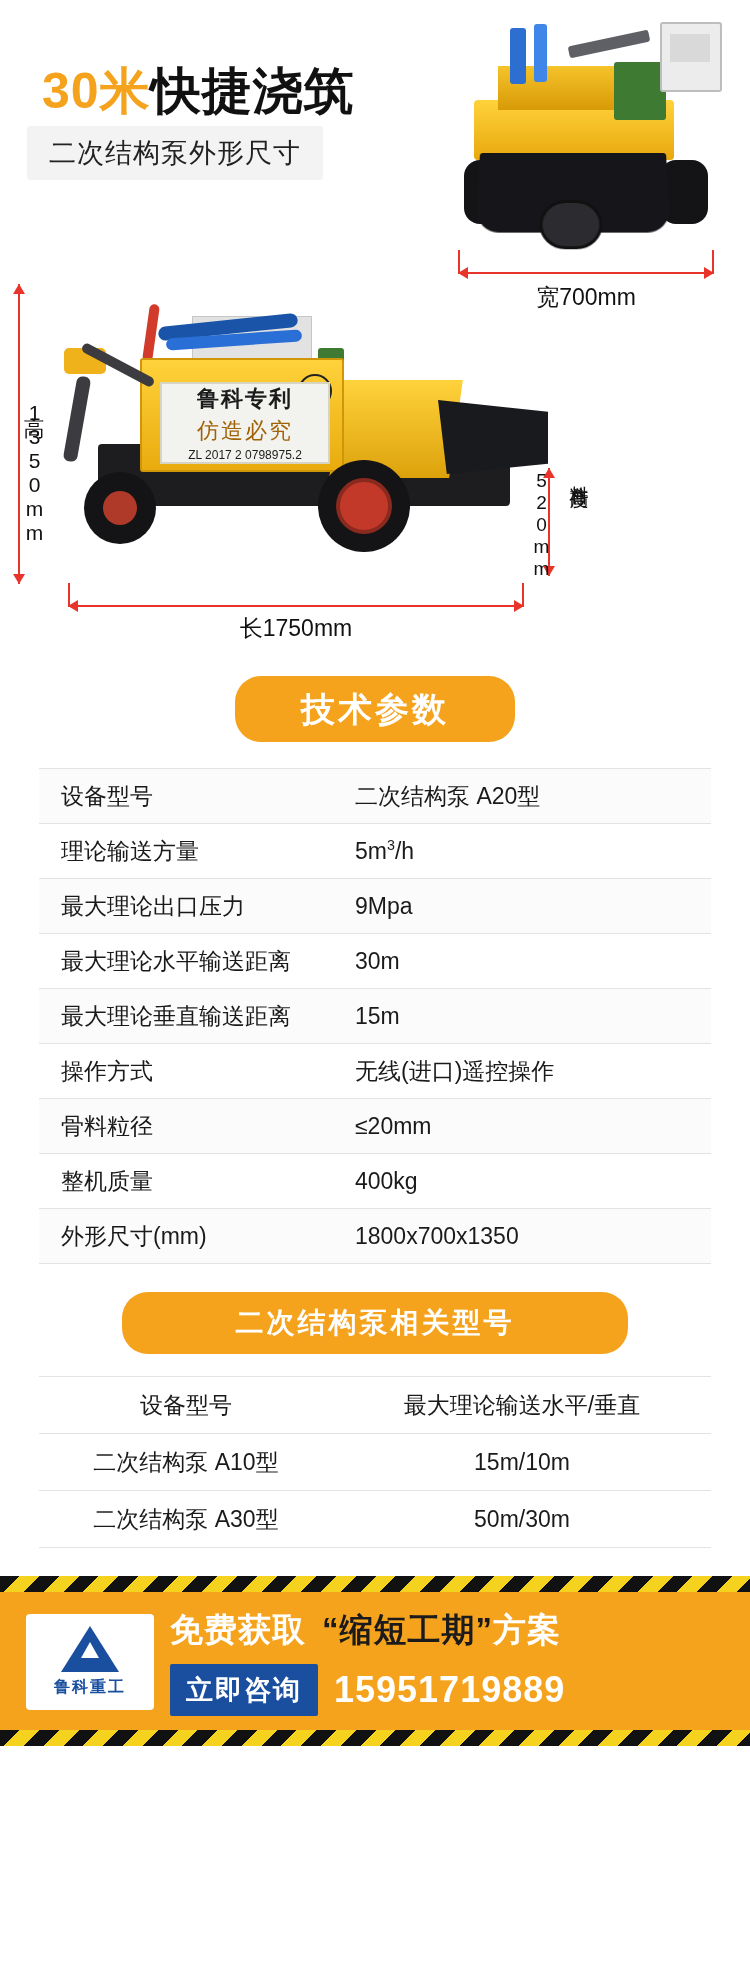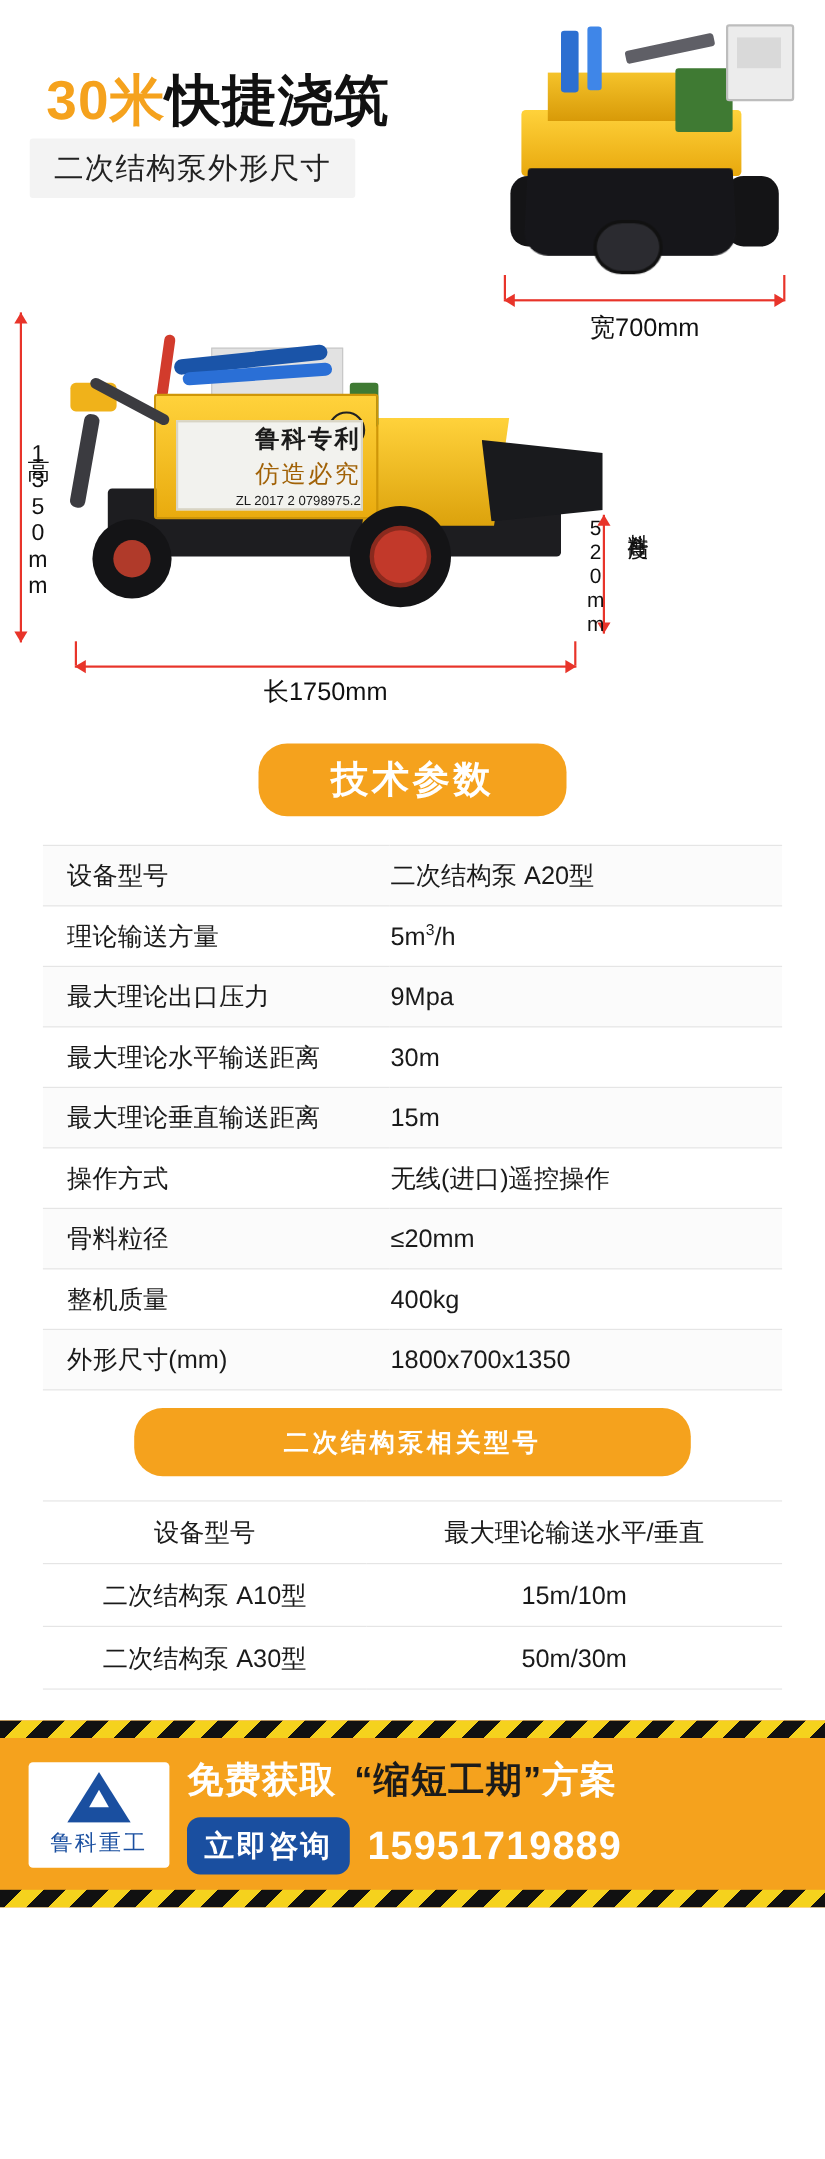--- a/index.html
+++ b/index.html
@@ -43,21 +43,21 @@
   .dim-line:before,.dim-line:after{content:"";position:absolute;top:-5px;width:0;height:0;border-top:6px solid transparent;border-bottom:6px solid transparent;}
   .dim-line:before{left:0;border-right:10px solid #e8342a;}
   .dim-line:after{right:0;border-left:10px solid #e8342a;}
   .dim-tick{position:absolute;width:2px;height:22px;background:#e8342a;top:-22px;}
   .dim-label-h{position:absolute;left:0;right:0;top:10px;text-align:center;font-size:23px;color:#111;}
 
   
   .sideview{position:absolute;left:40px;top:276px;width:560px;height:320px;}
   .sv-chassis{position:absolute;left:58px;top:168px;width:412px;height:62px;background:#1d1d20;border-radius:4px;}
   .sv-yellowbody{position:absolute;left:100px;top:82px;width:200px;height:110px;background:linear-gradient(#ffd23b,#e9ab0e);border:2px solid #cf9608;border-radius:3px;}
-  .sv-plate{position:absolute;left:120px;top:106px;width:166px;height:78px;background:#f2f2ee;border:2px solid #d8d4c4;display:flex;flex-direction:column;justify-content:center;align-items:flex-end;}
+  .sv-plate{position:absolute;left:120px;top:106px;width:166px;height:78px;background:#f2f2ee;border:2px solid #d8d4c4;display:flex;flex-direction:column;justify-content:center;align-items:center;}
   .sv-plate .pl1{font-size:22px;font-weight:bold;color:#1b1b1b;letter-spacing:2px;}
   .sv-plate .pl2{font-size:22px;color:#a16207;letter-spacing:2px;margin-top:2px;}
   .sv-plate .pl3{font-size:12px;color:#1b1b1b;margin-top:2px;}
   .sv-logo{position:absolute;right:10px;top:14px;width:30px;height:30px;border:2px solid #222;border-radius:50%;}
   .sv-yellowrear{position:absolute;left:296px;top:104px;width:120px;height:98px;background:linear-gradient(#ffd23b,#dca20c);transform:skewX(-8deg);}
   .sv-hopper{position:absolute;left:398px;top:124px;width:110px;height:74px;background:#191a1d;clip-path:polygon(0 0,100% 16%,100% 86%,8% 100%);}
   .sv-grey{position:absolute;left:152px;top:40px;width:118px;height:46px;background:#e2e2e2;border:1px solid #c6c6c6;}
   .sv-hose{position:absolute;left:118px;top:44px;width:140px;height:14px;background:#1a54a8;border-radius:7px;transform:rotate(-6deg);}
   .sv-hose2{position:absolute;left:126px;top:58px;width:136px;height:12px;background:#2a6fd6;border-radius:6px;transform:rotate(-4deg);}
   .sv-redpipe{position:absolute;left:106px;top:28px;width:10px;height:58px;background:#d23b2c;border-radius:5px;transform:rotate(8deg);}
@@ -83,21 +83,21 @@
   .dim-right:before{top:0;border-bottom:10px solid #e8342a;}
   .dim-right:after{bottom:0;border-top:10px solid #e8342a;}
   .dim-right-label{position:absolute;left:530px;top:470px;font-size:19px;color:#111;writing-mode:vertical-rl;text-orientation:upright;letter-spacing:1px;}
   .dim-right-label2{position:absolute;left:566px;top:470px;font-size:19px;color:#111;writing-mode:vertical-rl;text-orientation:upright;letter-spacing:1px;}
   .dim-bottom{position:absolute;left:68px;top:628px;width:456px;}
   .dim-bottom .dim-label-h{font-size:23px;top:8px;}
 
   
   .pill{margin:0 auto;background:#f5a21d;color:#fff;border-radius:26px;text-align:center;font-weight:bold;letter-spacing:3px;}
   .pill-1{width:280px;height:66px;line-height:66px;font-size:34px;margin-top:36px;}
-  .pill-2{width:506px;height:62px;line-height:62px;font-size:23px;margin-top:16px;}
+  .pill-2{width:506px;height:62px;line-height:62px;font-size:28px;margin-top:28px;}
 
   
   .table{width:672px;margin:26px auto 0;border-collapse:collapse;table-layout:fixed;}
   .table td{border-bottom:1px solid #e3e3e3;height:52px;font-size:23px;color:#1a1a1a;}
   .table tr:first-child td{border-top:1px solid #e3e3e3;}
   .table td.k{width:292px;padding-left:22px;text-align:left;}
   .table td.v{text-align:left;}
   .table tr:nth-child(odd){background:#fbfbfb;}
   .table2{width:672px;margin:22px auto 0;border-collapse:collapse;table-layout:fixed;}
   .table2 td{border-bottom:1px solid #e3e3e3;height:54px;font-size:23px;text-align:center;color:#1a1a1a;}
@@ -106,25 +106,25 @@
   sup{font-size:0.62em;vertical-align:super;}
 
   
   .footer{position:relative;margin-top:28px;height:170px;background:#f5a21d;overflow:hidden;}
   .stripe{position:absolute;left:0;top:0;width:100%;height:16px;
     background:repeating-linear-gradient(135deg,#111 0 14px,#f5d21d 14px 28px);}
   .stripe.b{top:auto;bottom:0;}
   .logo-box{position:absolute;left:26px;top:38px;width:128px;height:96px;background:#fff;border-radius:4px;display:flex;flex-direction:column;align-items:center;justify-content:center;}
   .logo-mark{width:58px;height:46px;background:#1a4fa0;clip-path:polygon(50% 0,100% 100%,0 100%);position:relative;}
   .logo-mark:after{content:"";position:absolute;left:50%;top:52%;transform:translate(-50%,-50%);width:0;height:0;border-left:9px solid transparent;border-right:9px solid transparent;border-bottom:16px solid #fff;}
-  .logo-text{font-size:20px;font-weight:normal;color:#1a4fa0;letter-spacing:2px;margin-top:5px;}
+  .logo-text{font-size:16px;font-weight:bold;color:#1a4fa0;letter-spacing:2px;margin-top:5px;}
   .fbig{position:absolute;left:170px;top:32px;width:560px;font-size:33px;font-weight:bold;color:#fff;letter-spacing:1px;white-space:nowrap;}
   .fbig em{font-style:normal;color:#1b1b1b;margin-left:16px;}
   .fbar{position:absolute;left:170px;top:88px;display:flex;align-items:center;}
-  .fbtn{background:#1a4fa0;color:#fff;font-size:27px;font-weight:bold;padding:8px 16px;border-radius:12px;letter-spacing:2px;}
+  .fbtn{background:#1a4fa0;color:#fff;font-size:27px;font-weight:bold;padding:8px 16px;border-radius:2px;letter-spacing:2px;}
   .fphone{color:#fff;font-size:36px;font-weight:bold;margin-left:16px;letter-spacing:1px;}
 </style>
 </head>
 <body>
 
 <div class="page">
 
   <div class="hero">
 
     <div class="headline">

